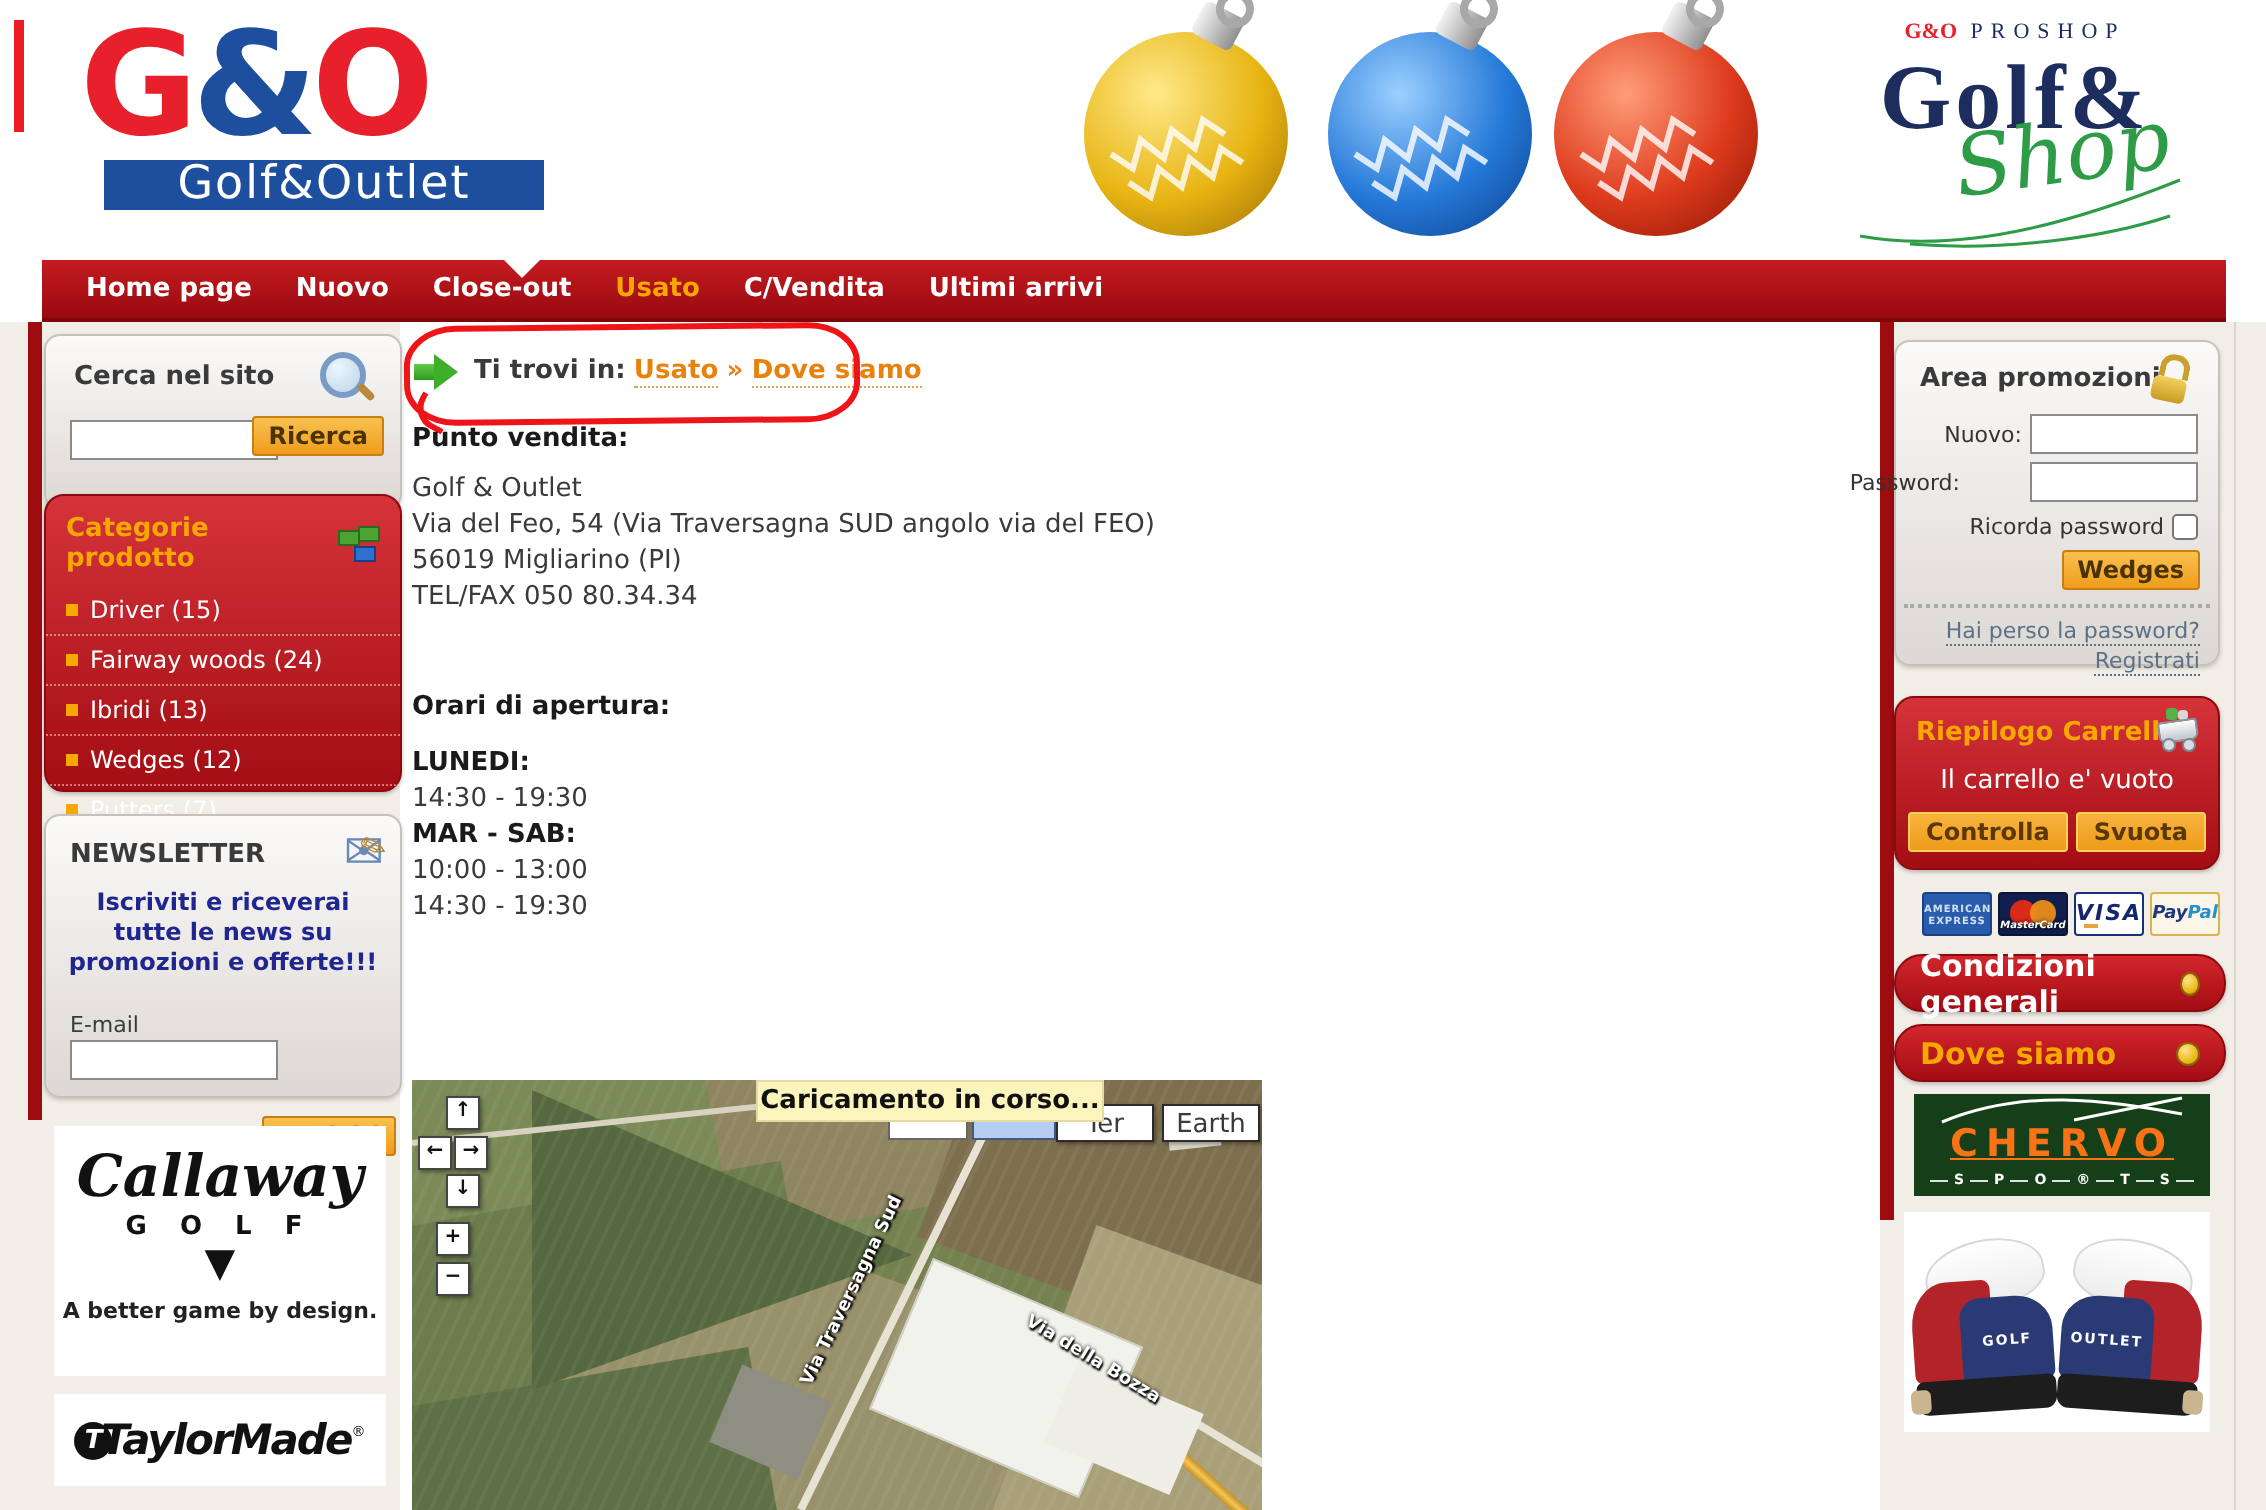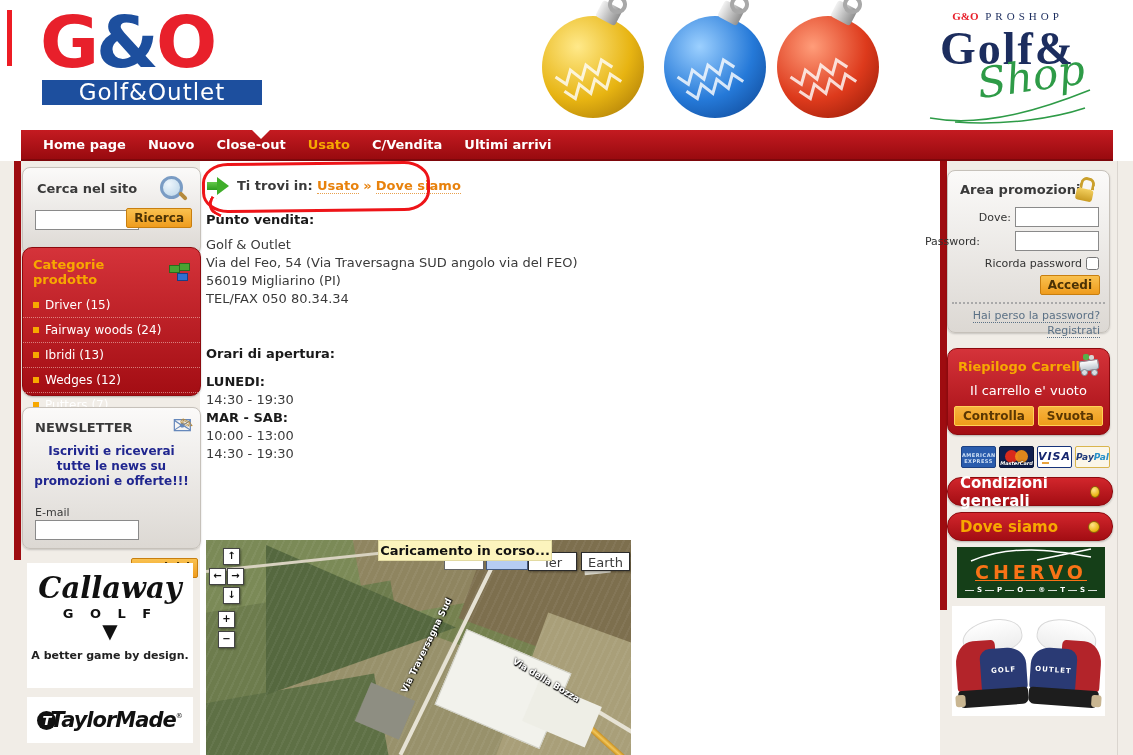--- a/index.html
+++ b/index.html
@@ -50,21 +50,21 @@
 
 <div class="abs" style="left:0;top:161px;width:1133px;height:594px;background:#f1ede7;"></div>
 <div class="abs" style="left:200px;top:161px;width:740px;height:594px;background:#fff;"></div>
 <div class="abs" style="left:14px;top:161px;width:7px;height:399px;background:#9e0c10;"></div>
 <div class="abs" style="left:940px;top:161px;width:7px;height:449px;background:#9e0c10;"></div>
 <div class="abs" style="left:1117px;top:161px;width:1px;height:594px;background:#dad5cf;"></div>
 <div class="abs" style="left:7px;top:10px;width:5px;height:56px;background:#ed1c24;"></div>
 
 <div class="abs" style="left:40px;top:4px;cursor:pointer;">
   <div class="gno-mark"><span style="color:#e8202b;">G</span><span style="color:#1d4f9e;">&amp;</span><span style="color:#e8202b;">O</span></div>
-  <div class="gno-banner" style="width:220px;margin-left:2px;">Golf&amp;Outlet</div>
+  <div class="gno-banner" style="width:220px;margin-left:12px;">Golf&amp;Outlet</div>
 </div>
 
 <div class="abs ball" style="left:542px;top:16px;width:102px;height:102px;background:radial-gradient(circle at 35% 30%,#ffe98a,#e7b412 55%,#9c6d05);">
   <svg viewBox="0 0 100 100">
       <g transform="rotate(-18 50 50)" fill="none" stroke="#fff" stroke-width="3" opacity="0.8">
         <polyline points="12,48 20,58 28,46 36,58 44,46 52,58 60,46 68,56"></polyline>
         <polyline points="16,64 24,74 32,62 40,74 48,62 56,74 64,62 72,72"></polyline>
       </g>
     </svg>
   <div class="abs" style="top:-12px;left:56px;transform:rotate(28deg);">
@@ -235,32 +235,32 @@
   <div class="abs" style="left:172px;top:0;width:174px;height:21px;background:#fcf4bd;border:1px solid #e3dba2;box-sizing:border-box;font-weight:bold;font-size:13px;color:#111;text-align:center;line-height:19px;">Caricamento in corso...</div>
 </div>
 
 <div class="abs panel-gray" style="left:947px;top:170px;width:161px;height:161px;">
   <div class="abs" style="left:12px;top:11px;font-weight:bold;color:#3a3a3a;">Area promozioni</div>
   <div class="abs" style="right:14px;top:6px;width:18px;height:24px;transform:rotate(12deg);">
     <div style="width:9px;height:9px;border:3px solid #caa02c;border-bottom:none;border-radius:7px 7px 0 0;margin-left:2px;"></div>
     <div style="width:17px;height:12px;background:linear-gradient(#f3cf5e,#c99b22);border-radius:3px;"></div>
   </div>
   <div class="login-row" style="top:36px;">
-    <span>Dove:</span>
+    <span>Nuovo:</span>
     <input type="text" style="width: 76px;">
   </div>
   <div class="login-row" style="top:60px;gap:35px;">
     <span>Password:</span>
     <input type="password" style="width: 76px;">
   </div>
   <div class="login-row" style="top:86px;">
     <span>Ricorda password</span>
     <input type="checkbox" style="width: 13px; height: 13px; margin: 0px;">
   </div>
-  <button class="abs btn-orange" style="right:9px;top:104px;">Accedi</button>
+  <button class="abs btn-orange" style="right:9px;top:104px;">Wedges</button>
   <div class="abs" style="left:4px;right:4px;top:131px;border-top:2px dotted #a9a9a9;"></div>
   <div class="abs" style="right:9px;top:138px;font-size:11px;"><span class="dotted-link">Hai perso la password?</span></div>
   <div class="abs" style="right:9px;top:153px;font-size:11px;"><span class="dotted-link">Registrati</span></div>
 </div>
 
 <div class="abs red-panel" style="left:947px;top:348px;width:161px;height:85px;">
   <div class="abs" style="left:10px;top:10px;color:#f7a800;font-weight:bold;font-size:13px;">Riepilogo Carrello</div>
   <div class="abs" style="right:8px;top:5px;width:24px;height:22px;">
     <div style="position:absolute;left:6px;top:0;width:6px;height:6px;background:#57b04a;border-radius:2px;"></div>
     <div style="position:absolute;left:12px;top:1px;width:5px;height:5px;background:#d8d8d8;border-radius:2px;"></div>

